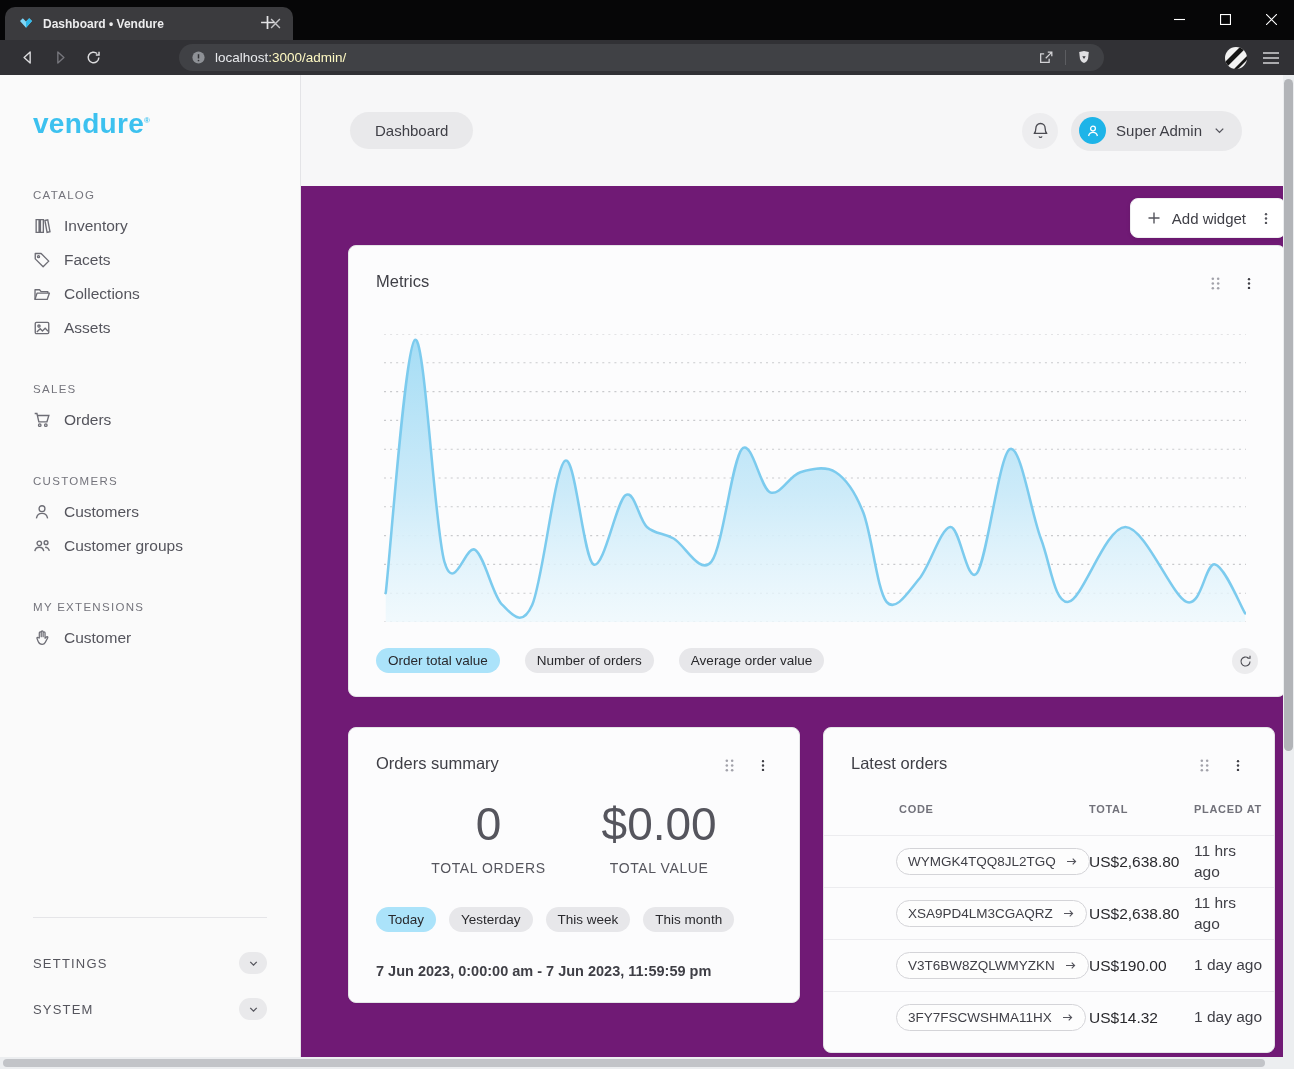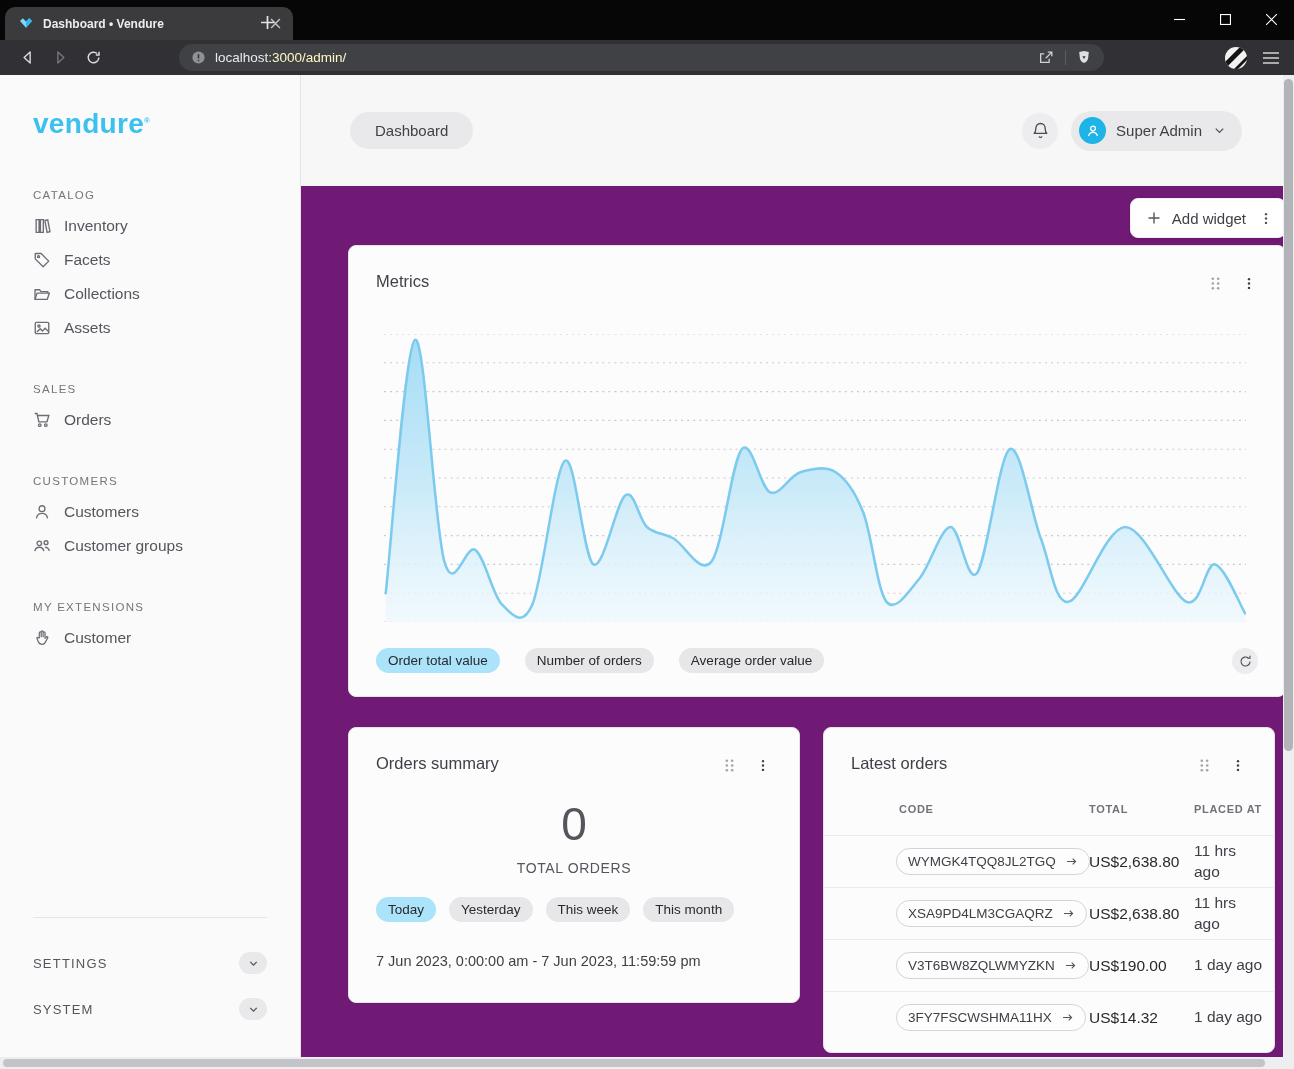--- a/index.html
+++ b/index.html
@@ -95,22 +95,22 @@
     border-radius:50%; background:#ececee; color:#4b4b52; display:flex; align-items:center;
     justify-content:center; }
 
   .cards-row { display:flex; gap:23px; margin-top:30px; }
   .summary-card { width:452px; height:276px; flex:none; }
   .latest-card { width:452px; height:326px; flex:none; }
 
   .stats { display:flex; justify-content:center; gap:56px; margin-top:24px; text-align:center; }
   .stat-value { font-size:46px; color:#55555d; }
   .stat-label { font-size:14px; color:#55555d; letter-spacing:.6px; margin-top:9px; }
-  .range-row { display:flex; gap:13px; margin:21px 0 0 27px;align-items:flex-end; }
-  .date-range { margin:31px 0 0 27px; font-size:14.5px; color:#3f3f46; }
+  .range-row { display:flex; gap:13px; margin:31px 0 0 27px;align-items:flex-end; }
+  .date-range { margin:31px 0 0 27px; font-size:14.5px; color:#3f3f46;font-weight:bold; }
 
   .orders-table { margin-top:24px; }
   .tr { display:grid; grid-template-columns:75px 190px 105px 120px; align-items:center; }
   .thead { height:38px; align-items:start; padding-top:6px; }
   .th { font-size:11px; font-weight:700; color:#71717a; letter-spacing:.7px; white-space:nowrap; }
   .row { height:52px; border-top:1px solid #ececef; }
   .code-pill { display:inline-flex; align-items:center; gap:9px; height:27px;
     border:1px solid #d4d4d8; border-radius:14px; padding:0 11px; font-size:13.5px;
     color:#3f3f46; background:#fdfdfd; margin-left:-3px; white-space:nowrap; }
   .code-pill .arr { color:#55555d; display:flex; }
@@ -454,20 +454,24 @@
                       <circle cx="8" cy="8" r="1.4"></circle>
                       <circle cx="8" cy="13" r="1.4"></circle>
                     </svg>
                 </span>
               </span>
             </div>
             <div class="stats">
               <div class="stat">
                 <div class="stat-value">0</div>
                 <div class="stat-label">TOTAL ORDERS</div>
+              </div>
+              <div class="stat">
+                <div class="stat-value">$0.00</div>
+                <div class="stat-label">TOTAL VALUE</div>
               </div>
             </div>
             <div class="range-row">
               <span class="chip active">Today</span>
               <span class="chip">Yesterday</span>
               <span class="chip">This week</span>
               <span class="chip">This month</span>
             </div>
             <div class="date-range">7 Jun 2023, 0:00:00 am - 7 Jun 2023, 11:59:59 pm</div>
           </div>

